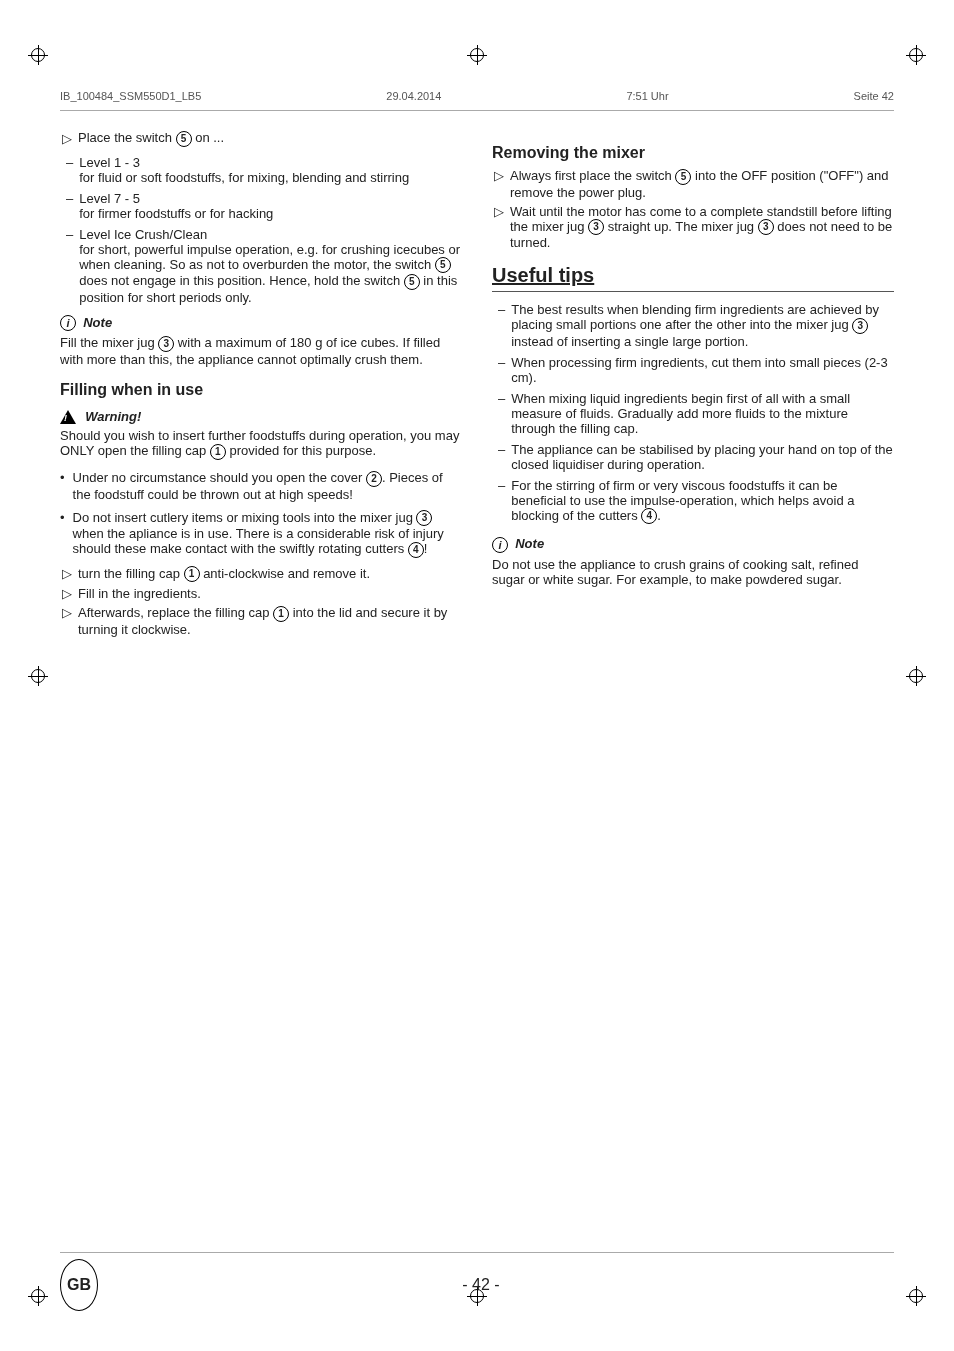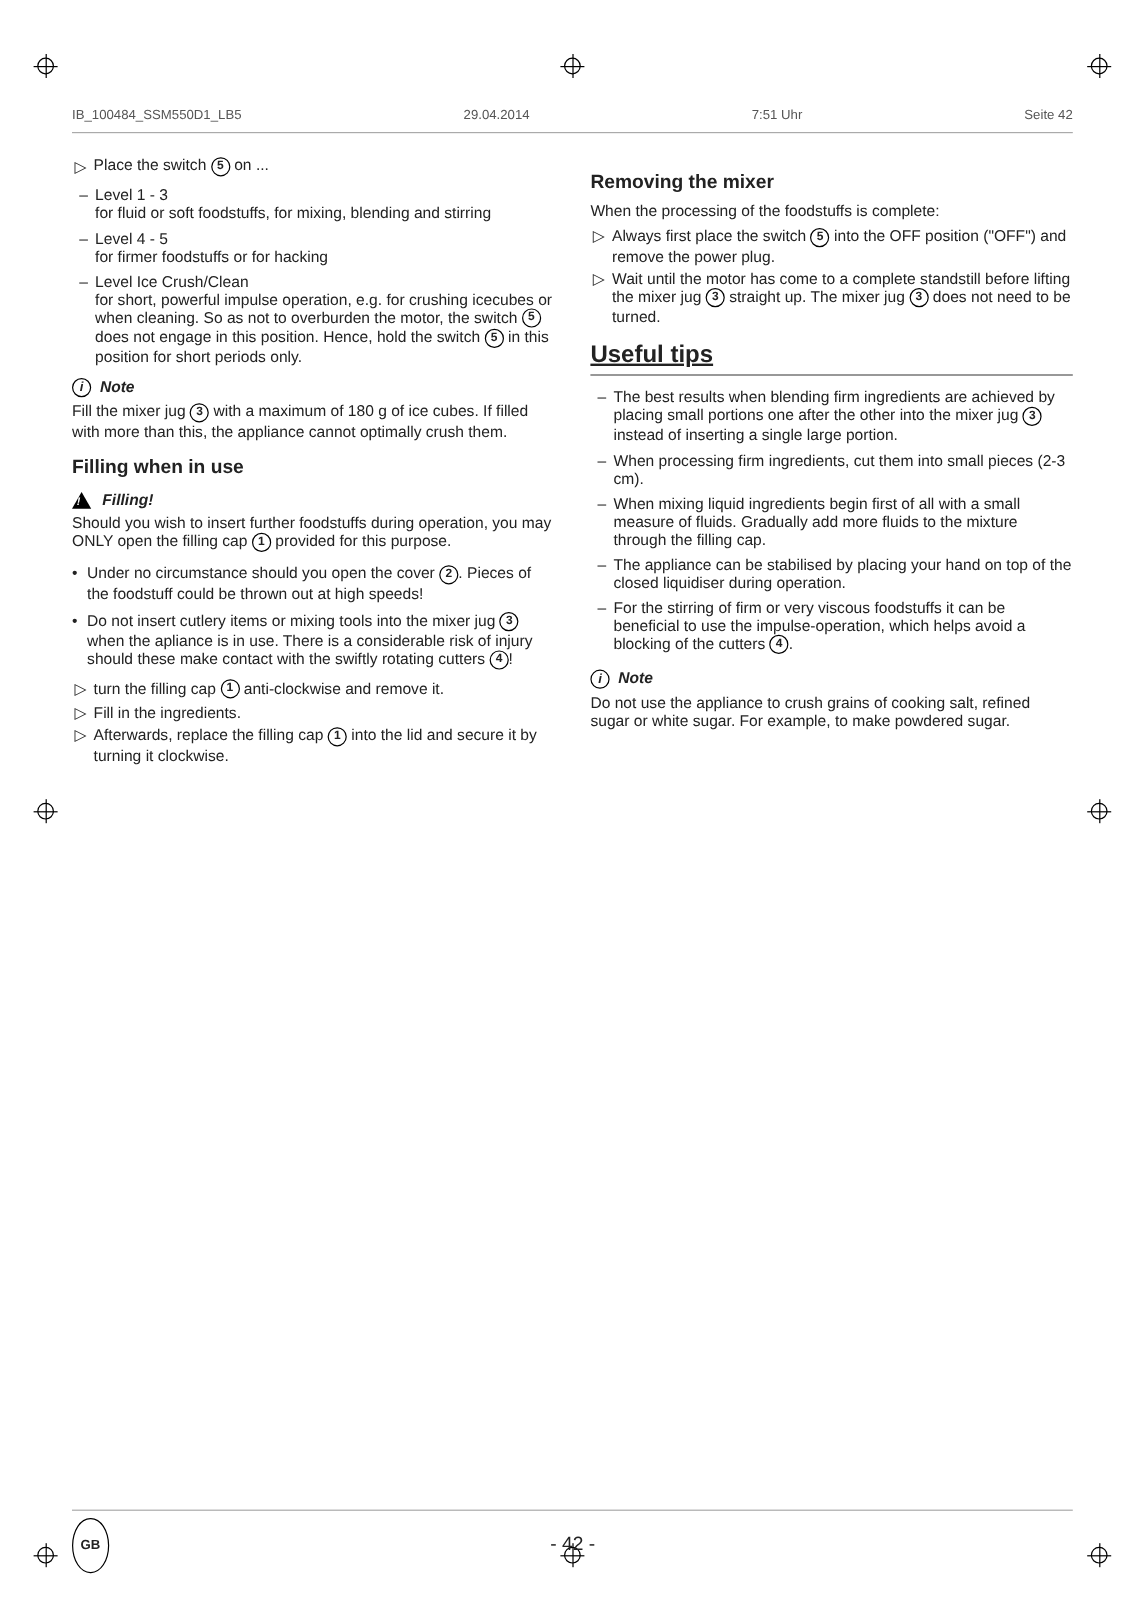--- a/index.html
+++ b/index.html
@@ -196,21 +196,21 @@
       border-top: 1px solid #aaa;
       display: flex;
       justify-content: space-between;
       align-items: center;
       padding-top: 6px;
     }
     .footer-gb {
       border: 1.5px solid #000;
       border-radius: 50%;
       padding: 16px 6px;
-      font-size: 11px;
+      font-size: 16px;
       font-weight: bold;
     }
     .footer-page {
       font-size: 16px;
     }
     
     .reg-tl { top: 45px; left: 28px; }
     .reg-tr { top: 45px; right: 28px; }
     .reg-bl { bottom: 45px; left: 28px; }
     .reg-br { bottom: 45px; right: 28px; }
@@ -297,21 +297,21 @@
         <span class="dash">–</span>
         <div class="dash-text">
           <span class="bold-label">Level 1 - 3</span><br>
           <span>for fluid or soft foodstuffs, for mixing, blending and stirring</span>
         </div>
       </div>
 
       <div class="dash-item">
         <span class="dash">–</span>
         <div class="dash-text">
-          <span class="bold-label">Level 4 - 5</span><br>
+          <span class="bold-label">Level 7 - 5</span><br>
           <span>for firmer foodstuffs or for hacking</span>
         </div>
       </div>
 
       <div class="dash-item">
         <span class="dash">–</span>
         <div class="dash-text">
           <span class="bold-label">Level Ice Crush/Clean</span><br>
           <span>for short, powerful impulse operation, e.g. for crushing icecubes or when cleaning. So as not to overburden the motor, the switch <span class="circled">5</span> does not engage in this position. Hence, hold the switch <span class="circled">5</span> in this position for short periods only.</span>
         </div>
@@ -323,21 +323,21 @@
           &nbsp;<span>Note</span>
         </div>
         <p>Fill the mixer jug <span class="circled">3</span> with a maximum of 180 g of ice cubes. If filled with more than this, the appliance cannot optimally crush them.</p>
       </div>
 
       <div class="subsection-title">Filling when in use</div>
 
       <div class="note-box">
         <div class="warning-title">
           <span class="warning-triangle"></span>
-          &nbsp;<span>Filling!</span>
+          &nbsp;<span>Warning!</span>
         </div>
         <p>Should you wish to insert further foodstuffs during operation, you may ONLY open the filling cap <span class="circled">1</span> provided for this purpose.</p>
       </div>
 
       <div class="bullet-item">
         <span class="bullet">•</span>
         <span class="ptr-text">Under no circumstance should you open the cover <span class="circled">2</span>. Pieces of the foodstuff could be thrown out at high speeds!</span>
       </div>
       <div class="bullet-item">
         <span class="bullet">•</span>
@@ -356,21 +356,20 @@
       <div class="ptr-line">
         <span class="ptr-sym">▷</span>
         <span class="ptr-text">Afterwards, replace the filling cap <span class="circled">1</span> into the lid and secure it by turning it clockwise.</span>
       </div>
 
     </div>
 
     <div class="right-col">
 
       <div class="subsection-title">Removing the mixer</div>
-      <p>When the processing of the foodstuffs is complete:</p>
 
       <div class="ptr-line">
         <span class="ptr-sym">▷</span>
         <span class="ptr-text">Always first place the switch <span class="circled">5</span> into the OFF position ("OFF") and remove the power plug.</span>
       </div>
       <div class="ptr-line">
         <span class="ptr-sym">▷</span>
         <span class="ptr-text">Wait until the motor has come to a complete standstill before lifting the mixer jug <span class="circled">3</span> straight up. The mixer jug <span class="circled">3</span> does not need to be turned.</span>
       </div>
 

